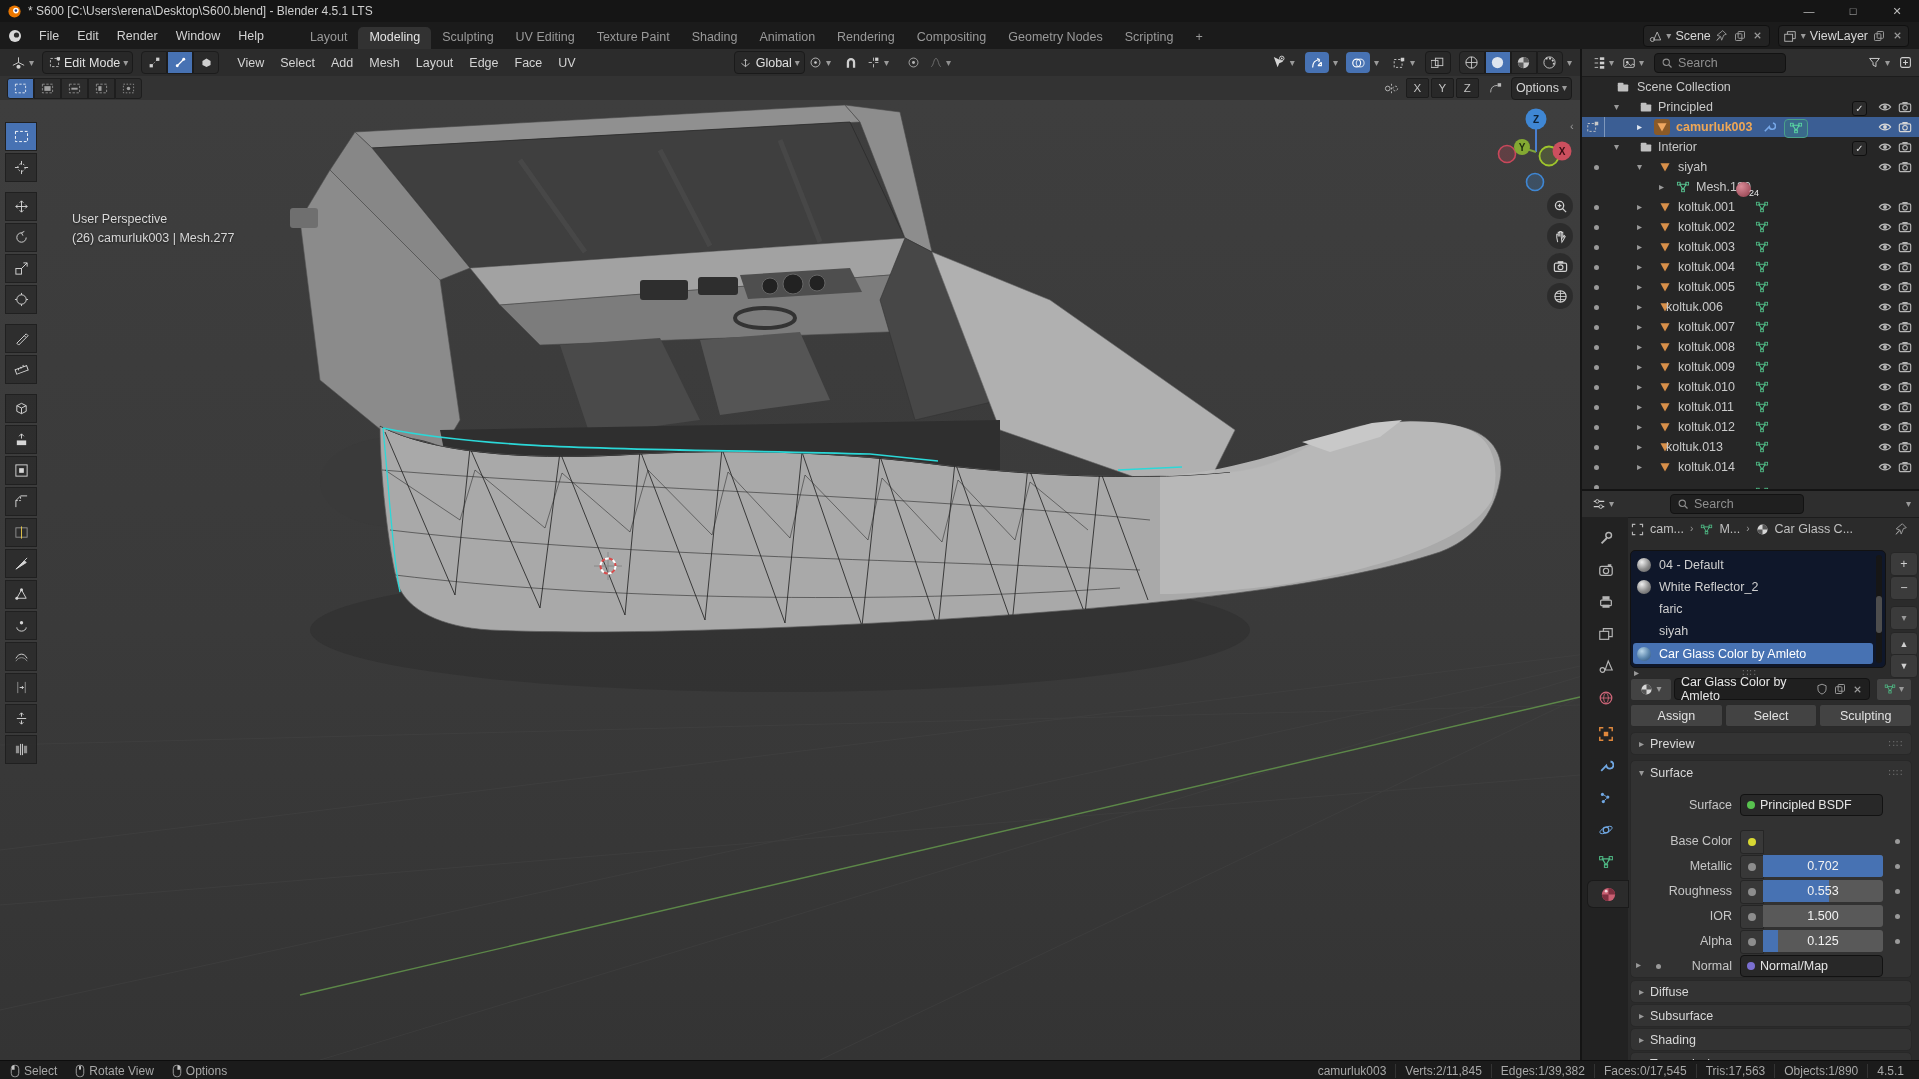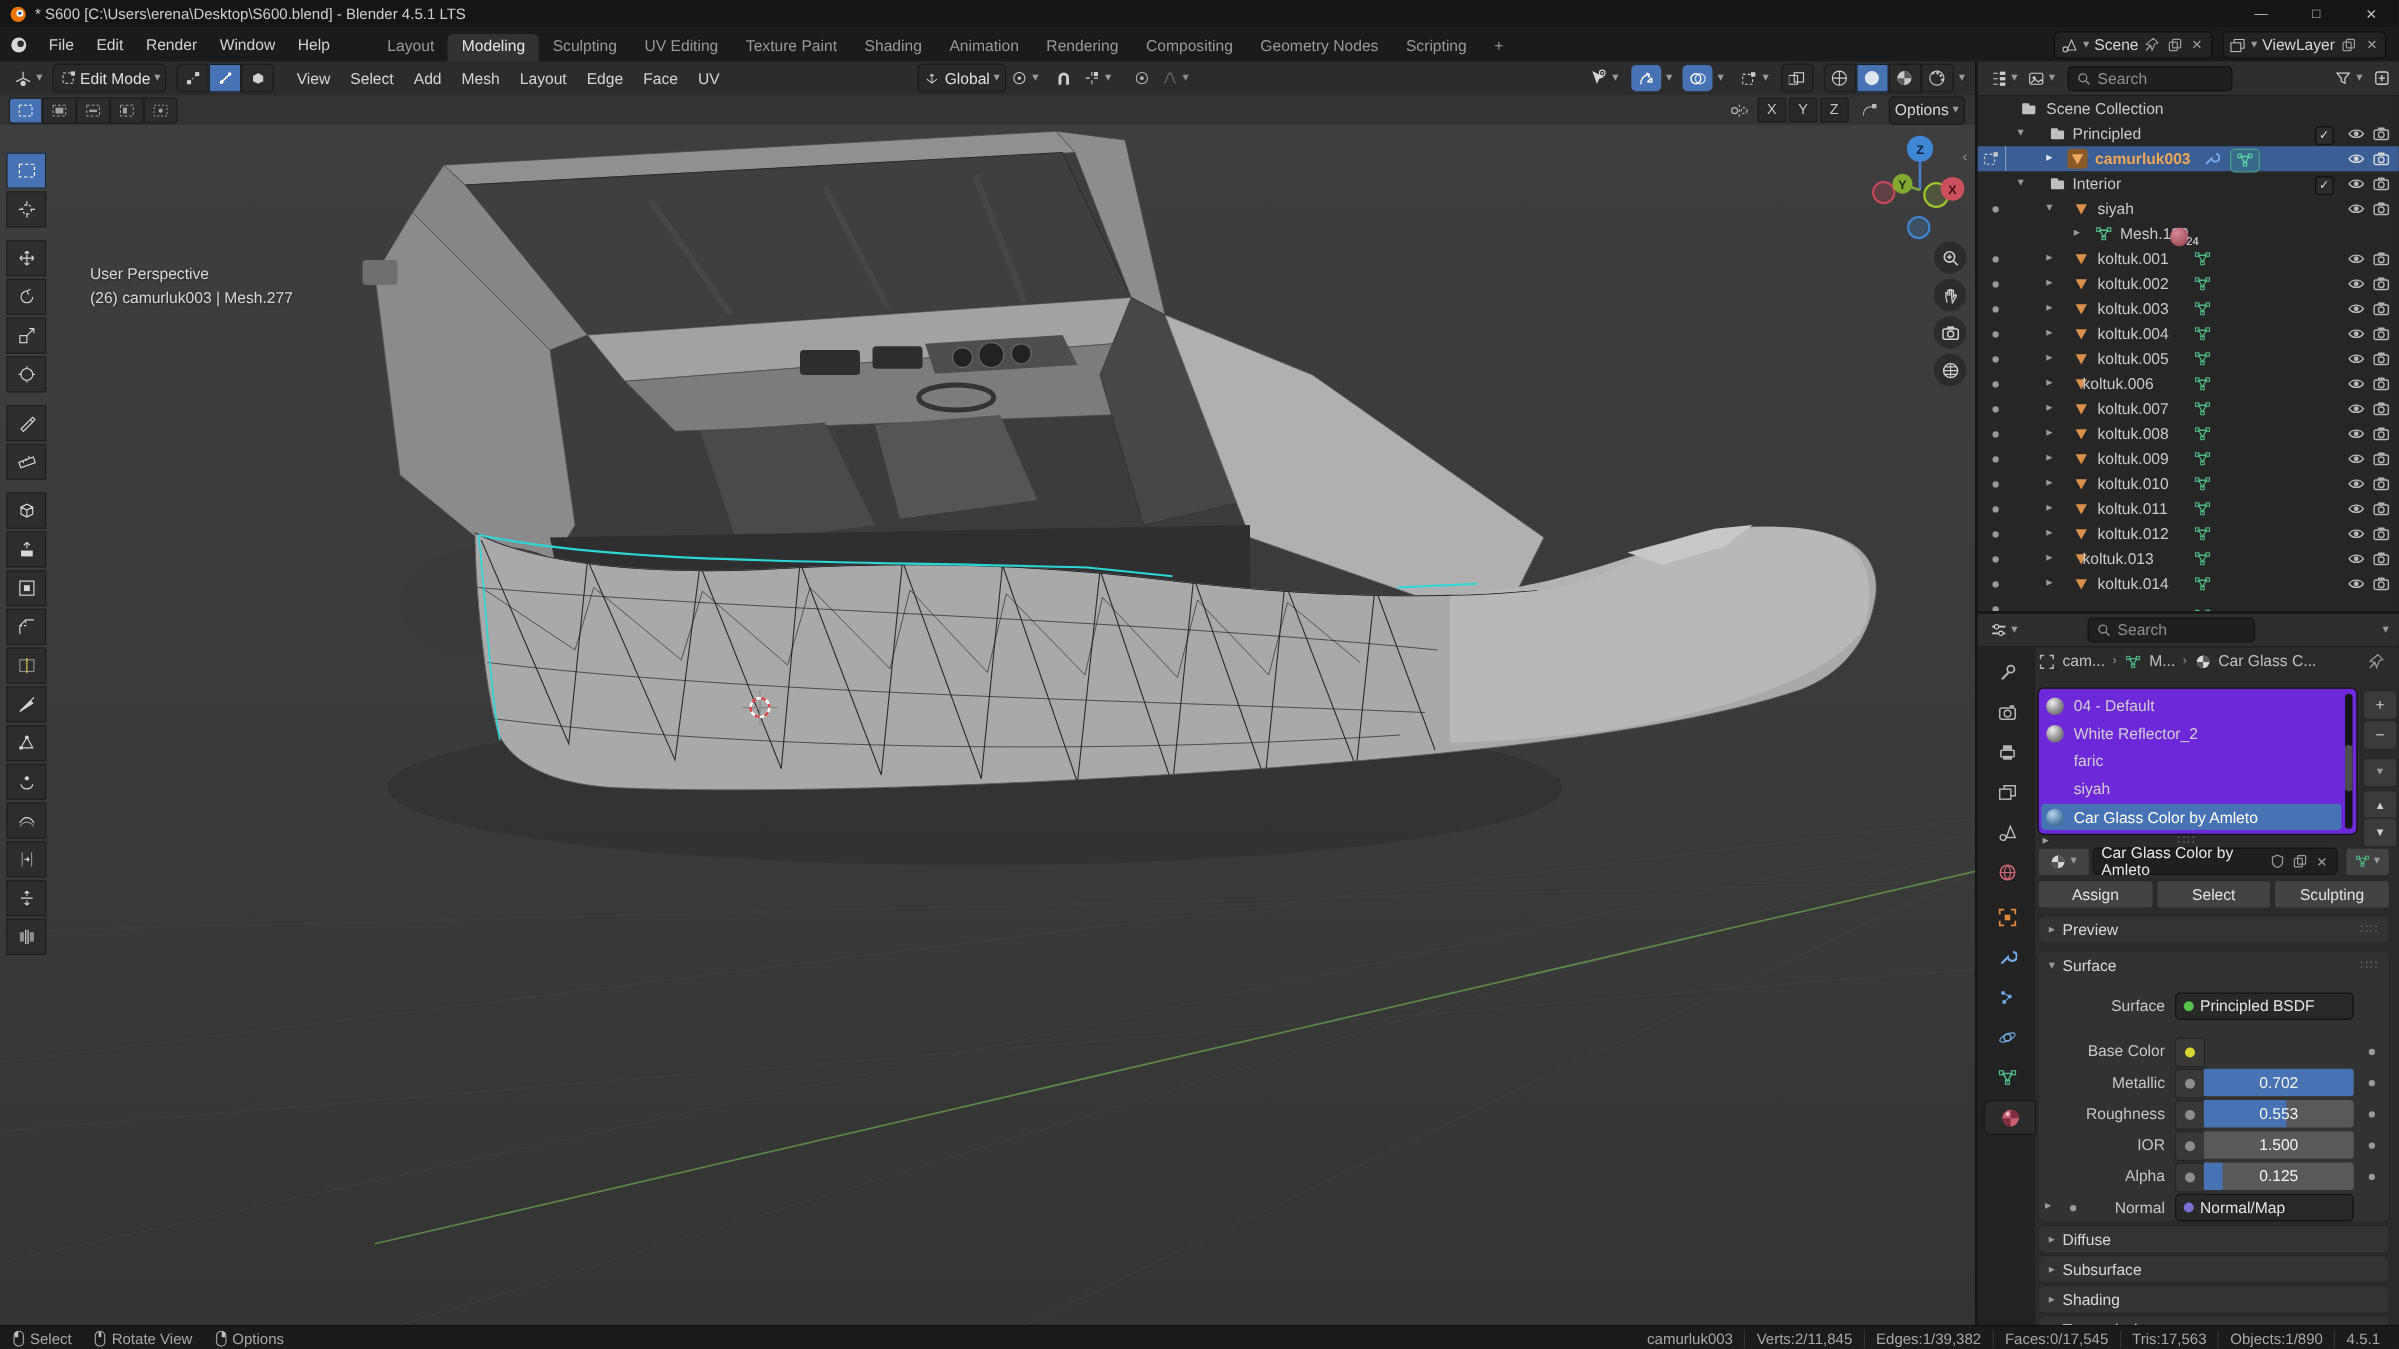--- a/index.html
+++ b/index.html
@@ -1365,21 +1365,21 @@
         </svg>
       </span>
     <span>Car Glass C...</span>
   </div>
   <span class="abs ic" style="left:312px;top:31px;color:#9a9a9a">
       <svg width="14" height="14">
         <use href="#i-pin"></use>
       </svg>
     </span>
 
-  <div class="abs" style="left:48px;top:59px;width:254px;height:116px;background:#6d28d9;border:1px solid #121212;border-radius:5px">
+  <div class="abs" style="left:48px;top:59px;width:254px;height:116px;background:#0f172a;border:1px solid #121212;border-radius:5px">
     <div class="flex" style="position:absolute;left:6px;top:4px;height:20px;gap:8px">
         <span class="sphere"></span>
         <span style="color:#cfcfcf">04 - Default</span>
       </div>
     <div class="flex" style="position:absolute;left:6px;top:26px;height:20px;gap:8px">
         <span class="sphere"></span>
         <span style="color:#cfcfcf">White Reflector_2</span>
       </div>
     <div class="flex" style="position:absolute;left:28px;top:48px;height:20px">
         <span style="color:#cfcfcf">faric</span>

